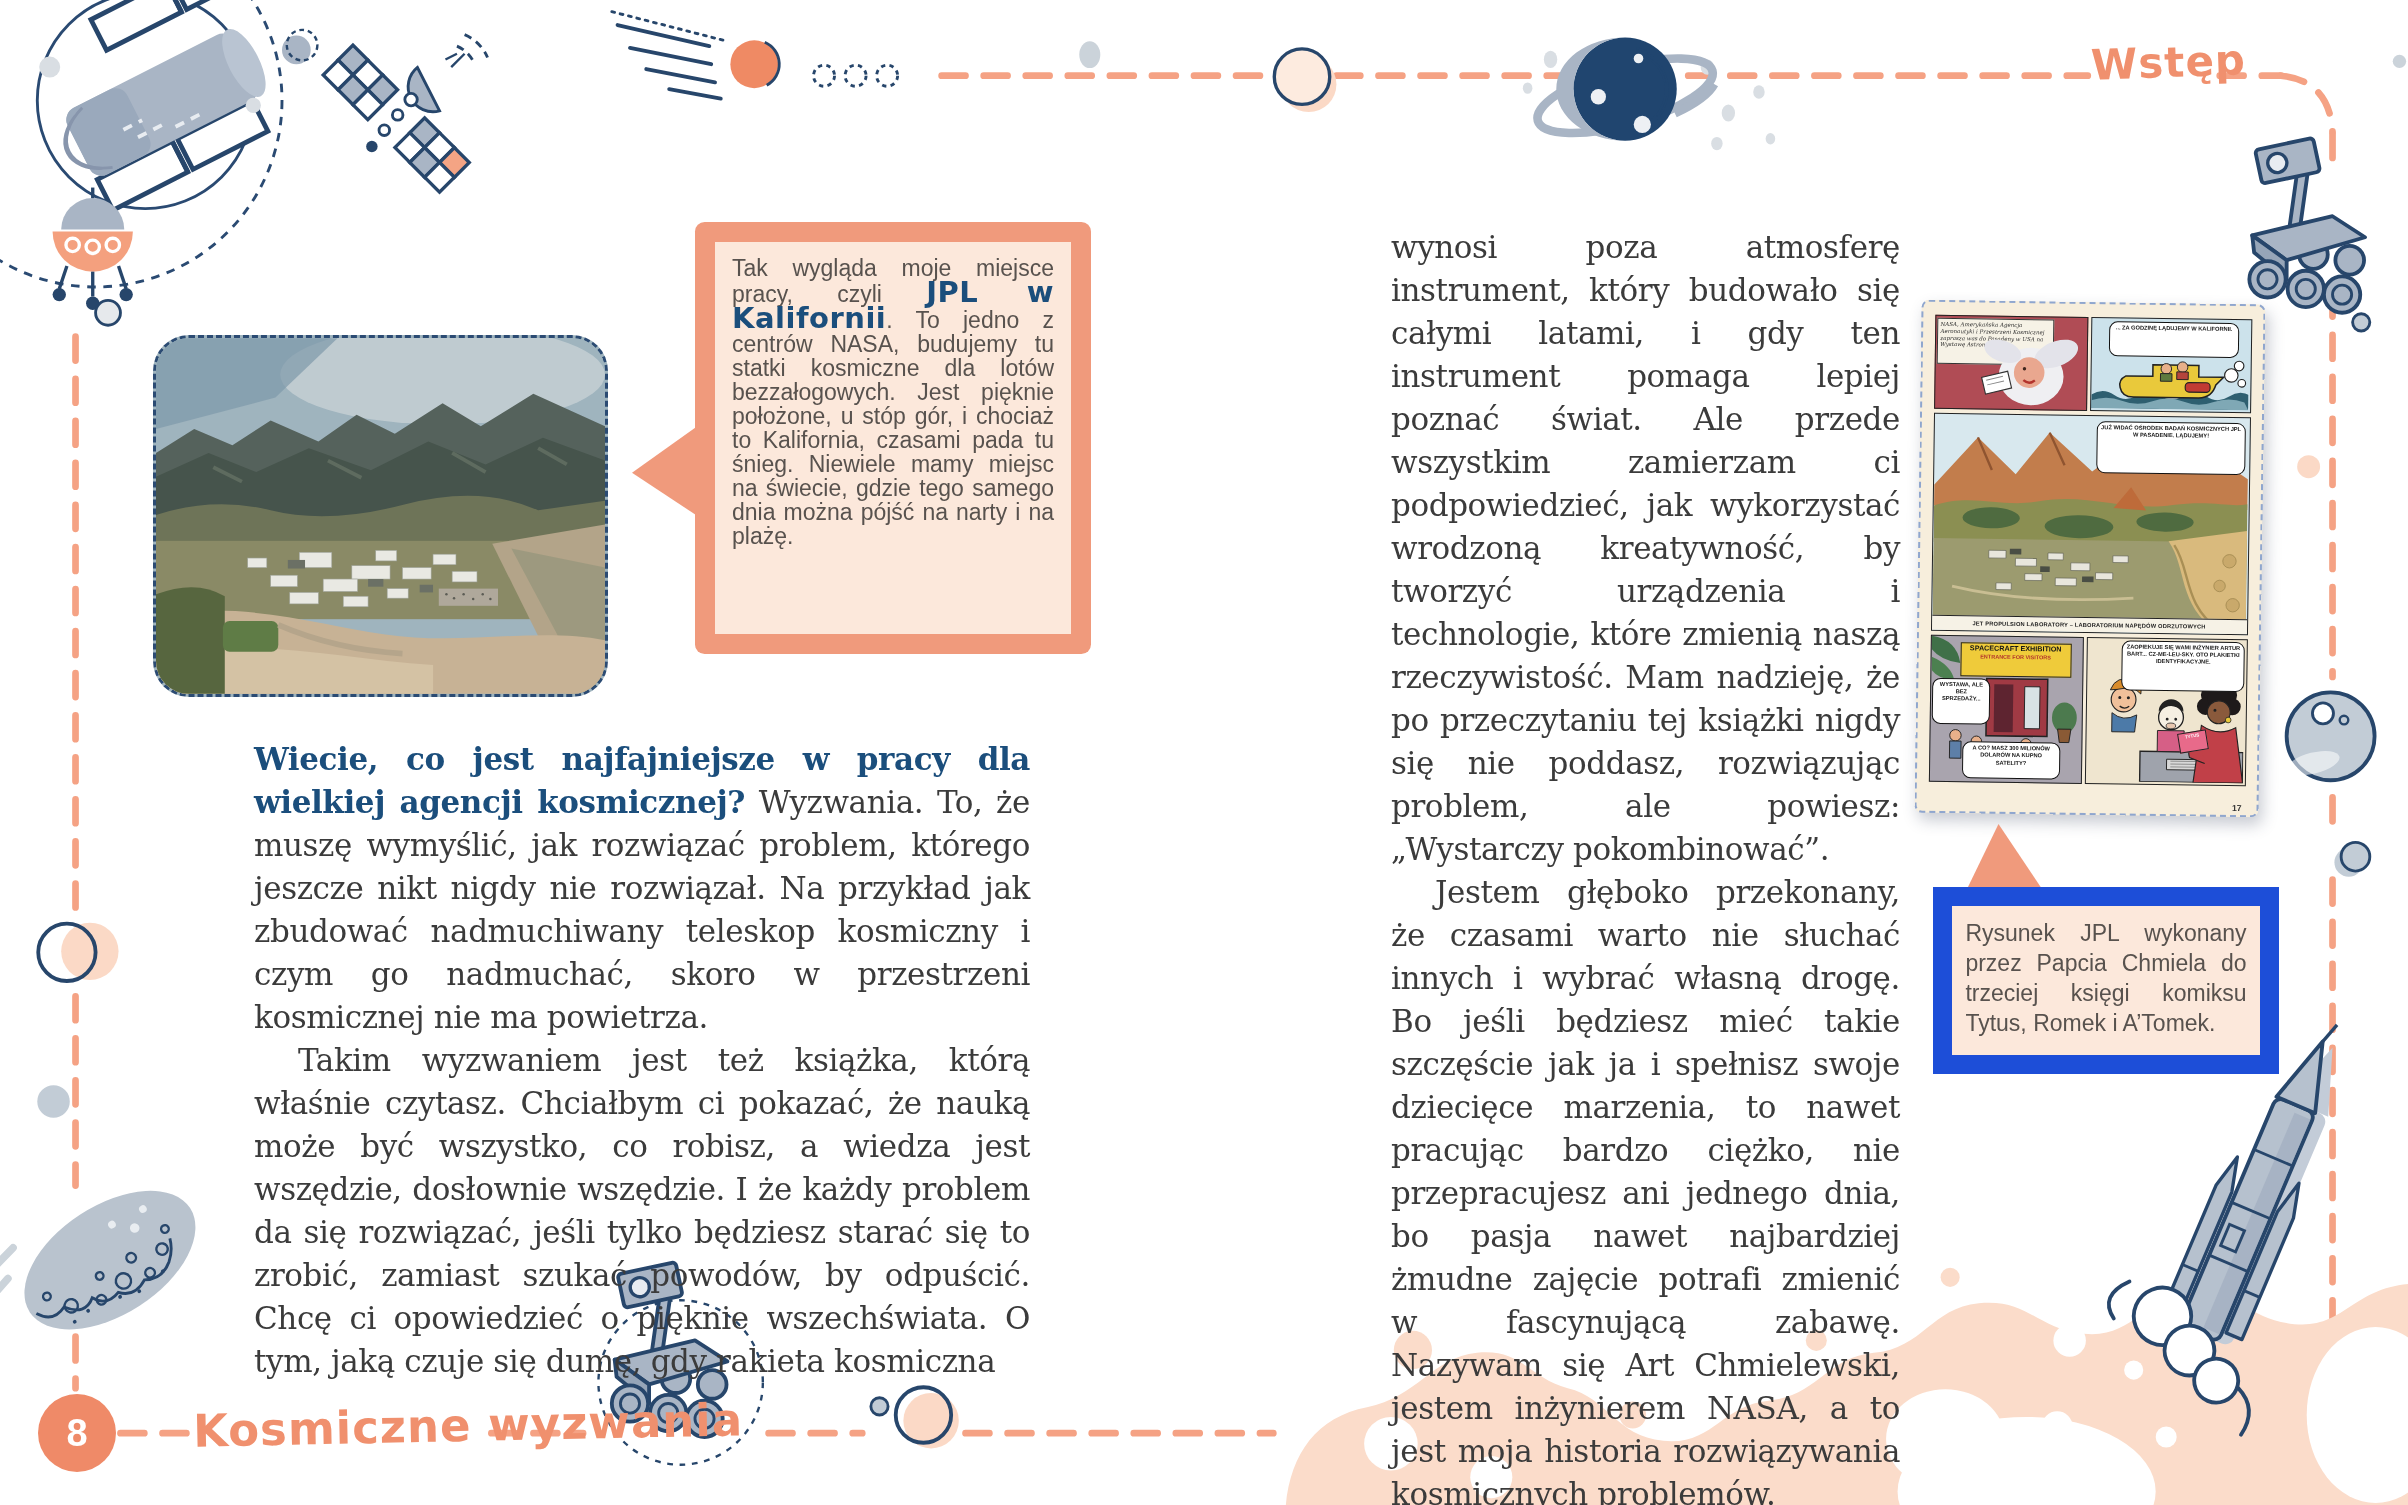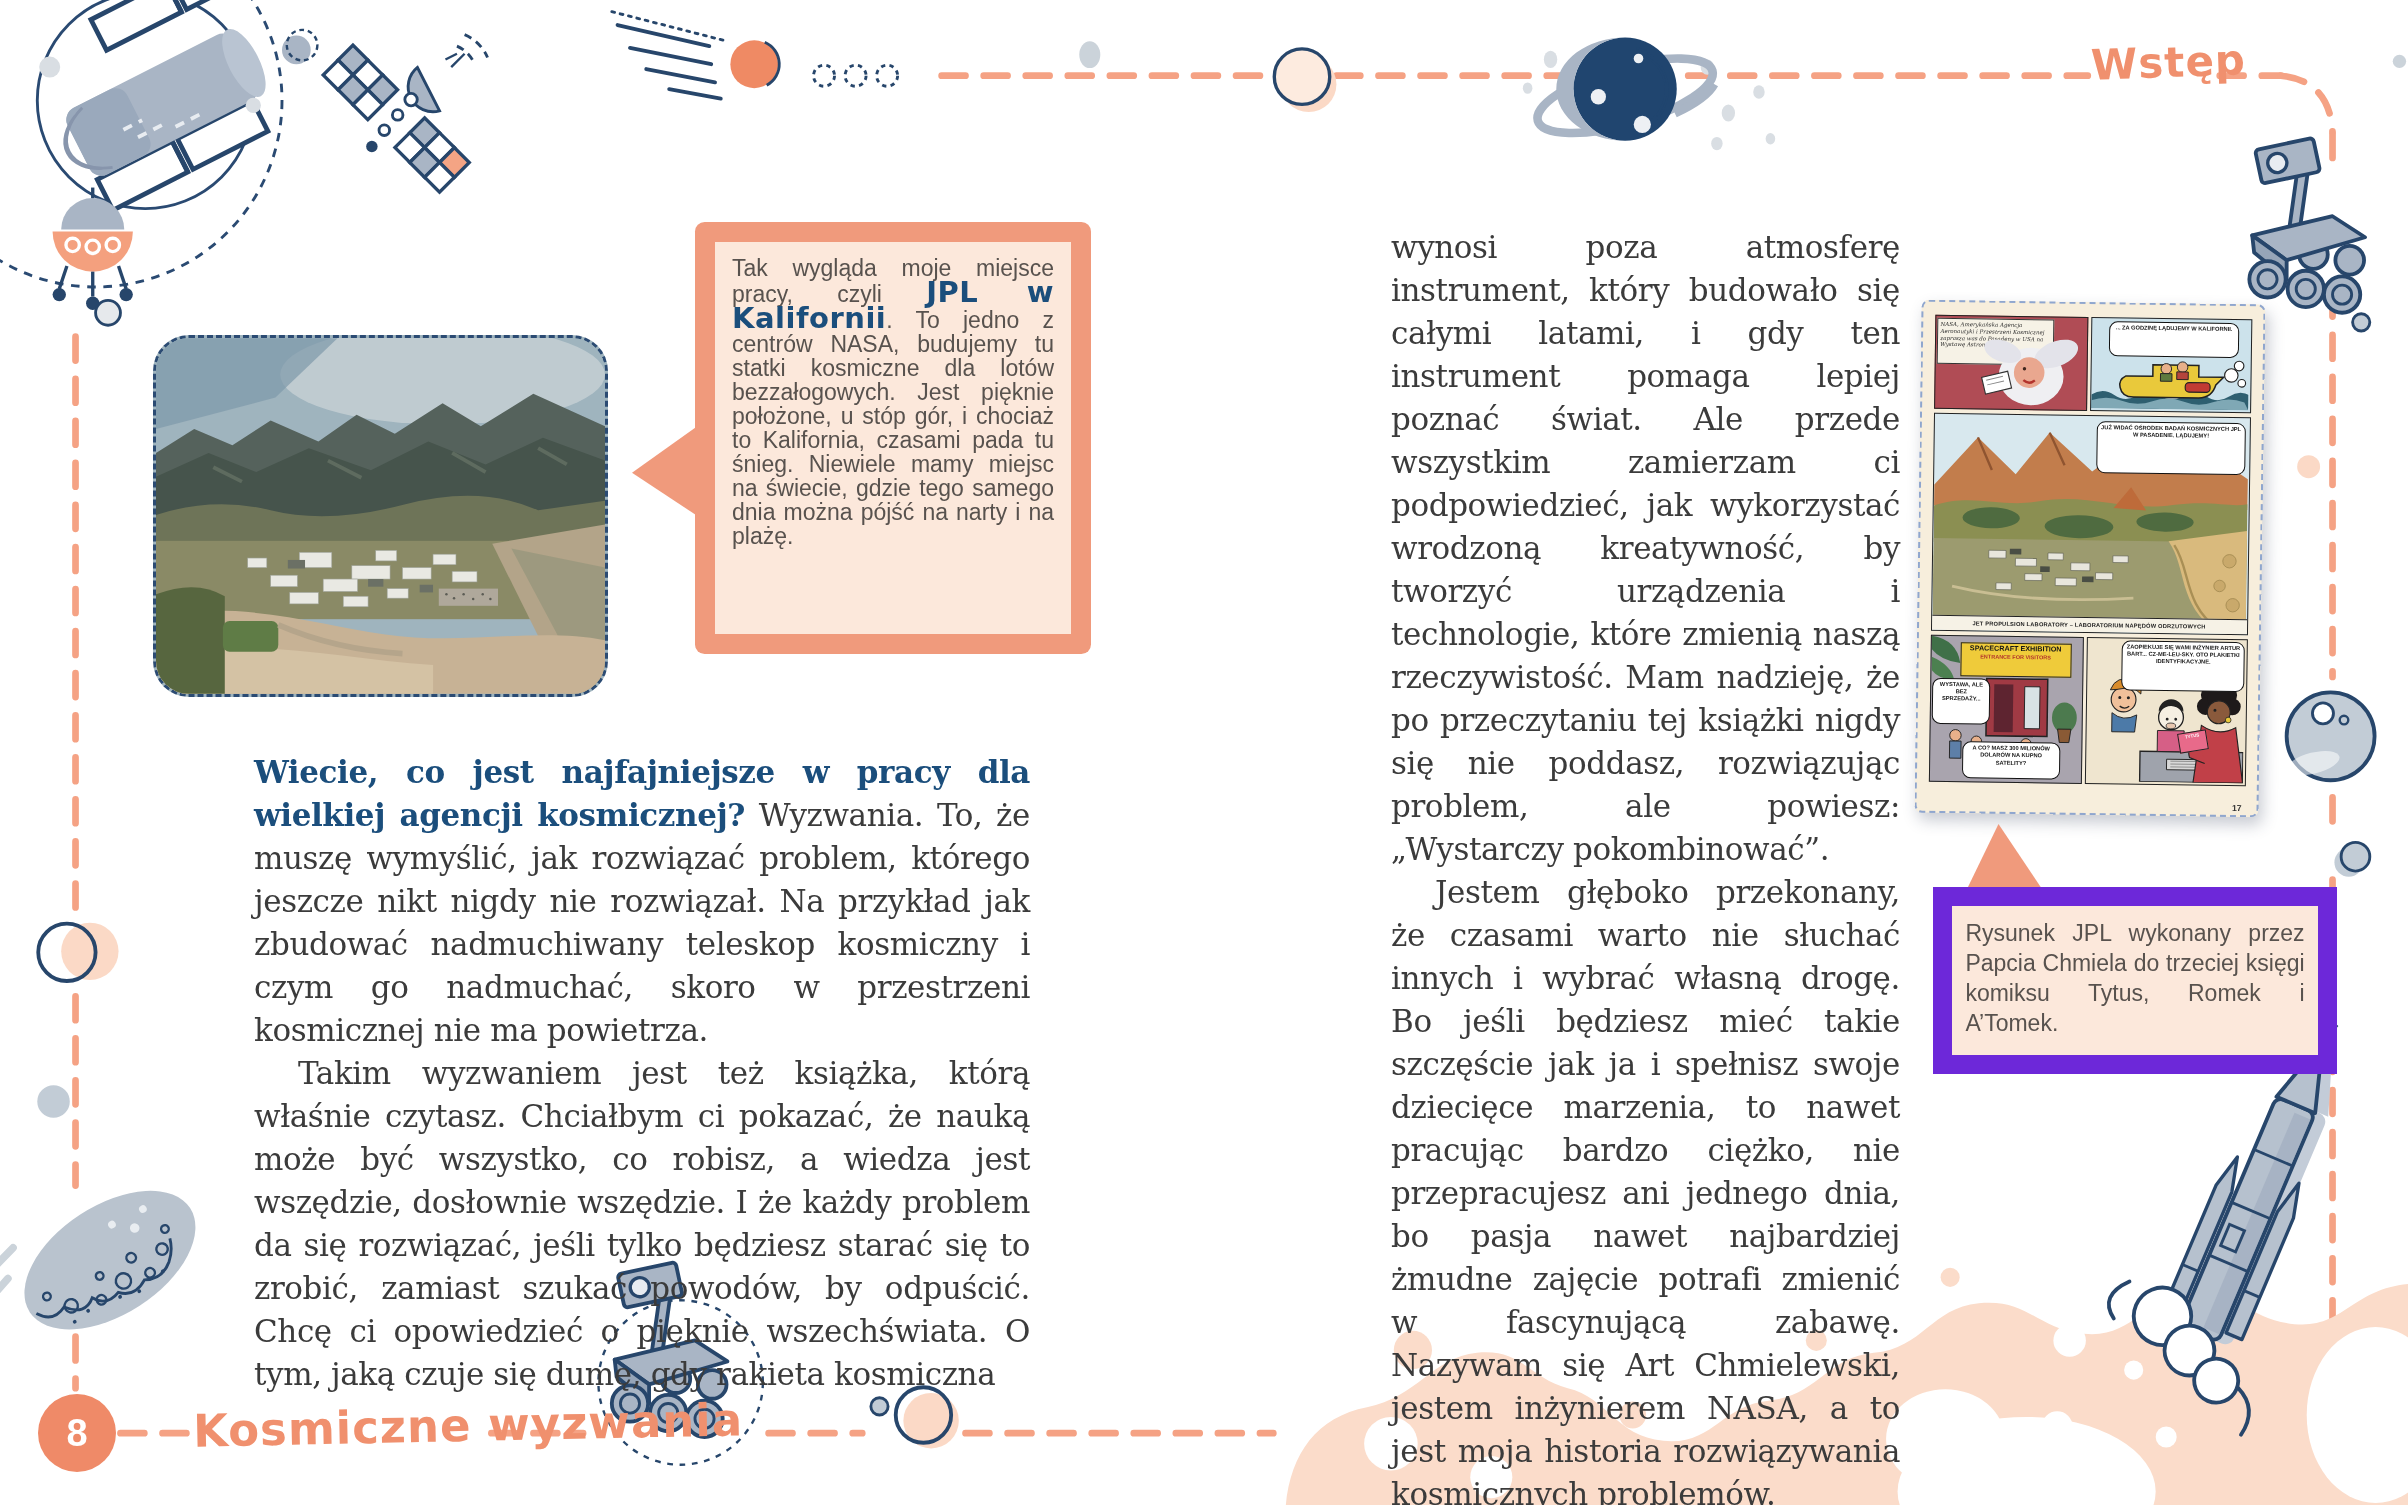--- a/index.html
+++ b/index.html
@@ -6,21 +6,21 @@
   #stage{position:relative;width:2409px;height:1506px;background:#ffffff;overflow:hidden;
          font-family:"Liberation Sans",sans-serif;}
   svg{display:block}
 
   
   .col{position:absolute;color:#3B3B3B;font-family:"DejaVu Serif",serif;
        font-size:31px;line-height:43px;text-align:justify;letter-spacing:-0.4px;}
   .col p{margin:0;}
   .col p.indent{text-indent:44px;}
   .lead{color:#1B4E7C;font-weight:700;}
-  #left-col{left:254px;top:738px;width:776px;margin-top:13px;}
+  #left-col{left:254px;top:738px;width:776px;}
   #right-col{left:1391px;top:226px;width:509px;}
 
   
   .handwriting{font-family:"DejaVu Sans",sans-serif;font-weight:700;color:#F0906E;
                letter-spacing:1px;}
   #wstep{position:absolute;left:2091px;top:38px;font-size:42px;transform:rotate(-2deg);}
   #footer-title{position:absolute;left:193px;top:1399px;font-size:45px;transform:rotate(-1.2deg);}
   #page-badge{position:absolute;left:38px;top:1394px;width:78px;height:78px;border-radius:50%;
               background:#EF8A68;display:flex;align-items:center;justify-content:center;}
   #page-badge span{color:#fff;font-weight:700;font-size:38px;font-family:"Liberation Sans",sans-serif;}
@@ -34,21 +34,21 @@
            border-radius:9.6px;}
   #callout .inner{position:absolute;left:20px;top:20px;right:20px;bottom:20px;background:#FCE8DB;
            padding:14.3px 17px;box-sizing:border-box;color:#58524E;font-size:23px;line-height:24px;
            text-align:justify;font-family:"Liberation Sans",sans-serif;}
   #callout .tail{position:absolute;left:-63px;top:203px;width:67px;height:92px;background:#F09A7C;
            -webkit-clip-path:polygon(100% 0,0 52%,100% 100%);clip-path:polygon(100% 0,0 52%,100% 100%);}
   .jpl-hand{font-family:"DejaVu Sans",sans-serif;font-weight:700;font-size:29px;color:#1B4E7C;
             letter-spacing:0.5px;}
 
   
-  #caption-box{position:absolute;left:1933px;top:887px;width:404px;height:187px;background:#6d28d9;}
+  #caption-box{position:absolute;left:1933px;top:887px;width:346px;height:187px;background:#1d4ed8;}
   #caption-box .inner{position:absolute;left:19px;top:19px;right:19px;bottom:19px;background:#FCE8DB;
            padding:11.5px 13.4px;box-sizing:border-box;color:#58524E;font-size:23px;line-height:30px;
            text-align:justify;font-family:"Liberation Sans",sans-serif;}
   #caption-tail{position:absolute;left:1967px;top:824px;width:75px;height:65px;background:#F09A7C;
            -webkit-clip-path:polygon(42% 0,0 100%,100% 100%);clip-path:polygon(42% 0,0 100%,100% 100%);}
 
   
   #comic{position:absolute;left:1918px;top:302px;width:340px;height:509px;background:#F7EEDC;
          border:2.9px dashed #8FA6CE;border-radius:7.6px;transform:rotate(.8deg);
          box-shadow:3.8px 7.6px 15.3px rgba(40,50,80,.25);}

